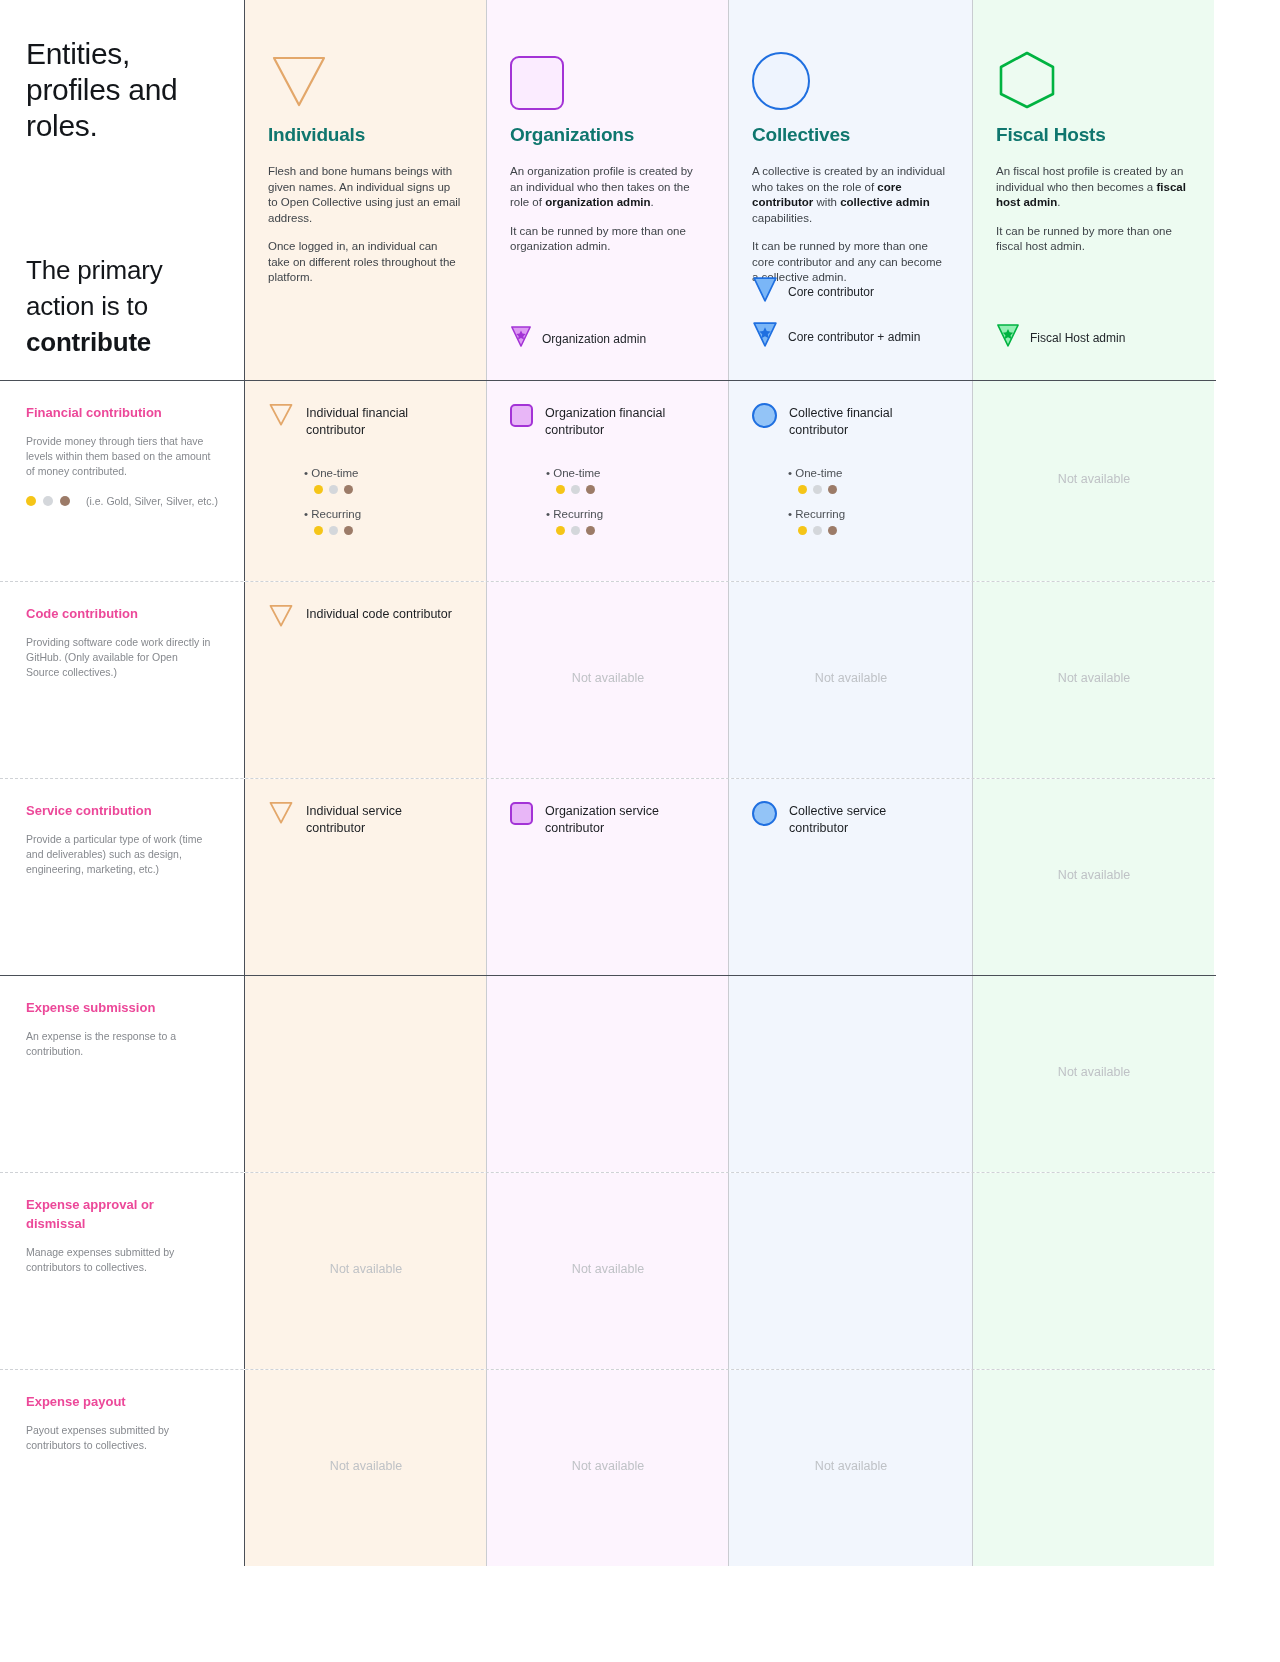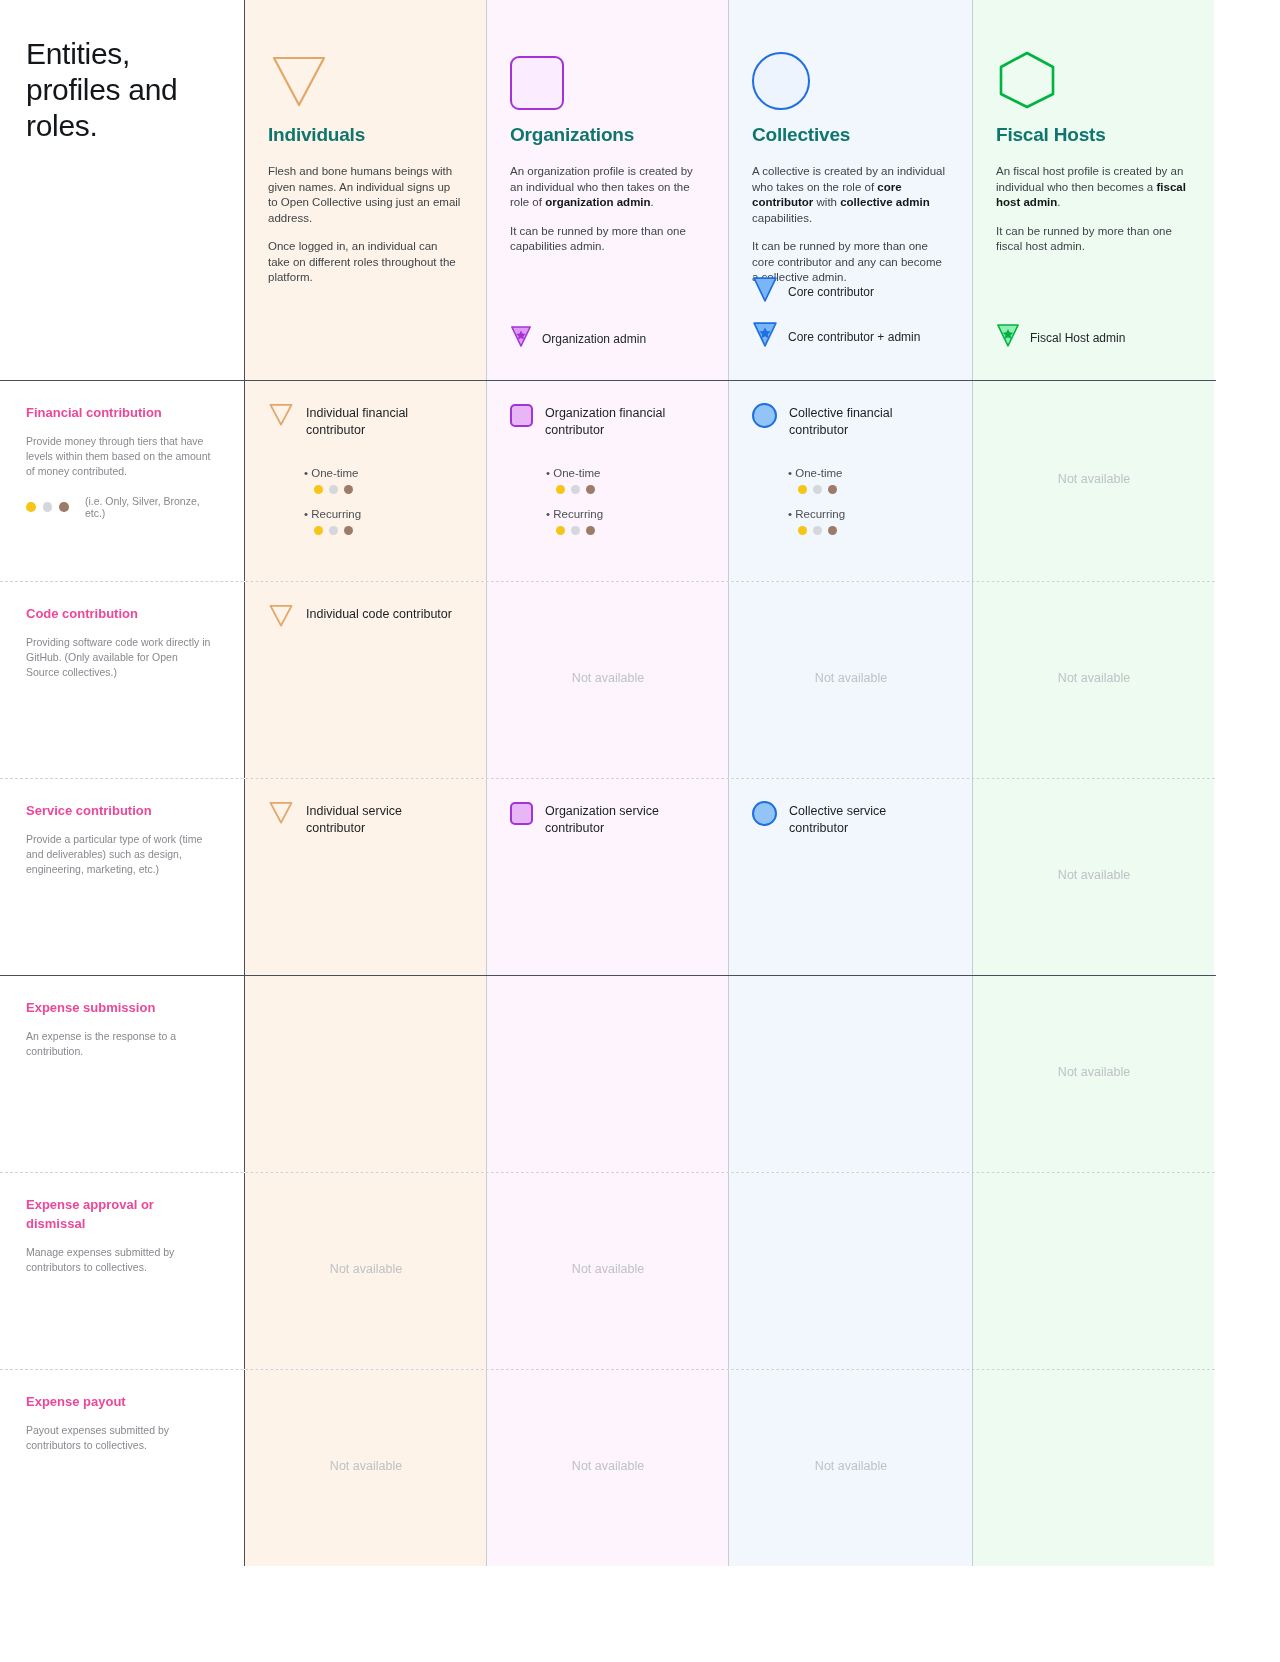--- a/index.html
+++ b/index.html
@@ -157,38 +157,39 @@
   .col-border-dark { box-shadow: inset 1px 0 0 #4a4f57; }
 </style>
 </head>
 <body>
 
 <div class="sheet">
   <div id="root">
       <div class="grid hdr-row">
         <div class="hdr-cell hdr-intro">
           <div class="intro-title">Entities, profiles and roles.</div>
+          <div class="intro-sub"><span>The primary action is to </span><b>contribute</b></div>
         </div>
         <div class="hdr-cell c-ind vline-l">
           <div class="shape-wrap">
             <svg width="62" height="56" viewBox="0 0 62 56">
               <path d="M6 4 L56 4 L31 51 Z" fill="#fdf3e8" stroke="#e3a76a" stroke-width="2.2" stroke-linejoin="round"></path>
             </svg>
           </div>
           <div class="col-title">Individuals</div>
           <div class="col-para">Flesh and bone humans beings with given names. An individual signs up to Open Collective using just an email address.</div>
           <div class="col-para">Once logged in, an individual can take on different roles throughout the platform.</div>
         </div>
         <div class="hdr-cell c-org col-border">
           <div class="shape-wrap">
             <div class="sh-sq-o"></div>
           </div>
           <div class="col-title">Organizations</div>
           <div class="col-para">An organization profile is created by an individual who then takes on the role of <b>organization admin</b>.</div>
-          <div class="col-para">It can be runned by more than one capabilities admin.</div>
+          <div class="col-para">It can be runned by more than one organization admin.</div>
           <div class="roles">
             <div class="role">
               <span><svg width="22" height="23" viewBox="0 0 62 62">
                   <path d="M5 4 L57 4 L31 58 Z" fill="#dd9bf3" stroke="#a333d6" stroke-width="4" stroke-linejoin="round"></path>
                   <path d="M31 14 l4.2 8.6 9.4 1.3 -6.9 6.6 1.7 9.3 -8.4 -4.5 -8.4 4.5 1.7 -9.3 -6.9 -6.6 9.4 -1.3 Z" fill="#a333d6"></path>
                 </svg></span>
               <span class="role-label">Organization admin</span>
             </div>
           </div>
         </div>
@@ -237,21 +238,21 @@
       </div>
       <div class="sep-solid"></div>
       <div class="grid row" style="height:200px">
         <div class="label-cell">
           <div class="row-title">Financial contribution</div>
           <div class="row-desc">Provide money through tiers that have levels within them based on the amount of money contributed.</div>
           <div class="legend-dots">
             <span class="dot" style="background:#f5c518"></span>
             <span class="dot" style="background:#d4d7db"></span>
             <span class="dot" style="background:#9c7b68"></span>
-            <span class="legend-text">(i.e. Only, Silver, Bronze, etc.)</span>
+            <span class="legend-text">(i.e. Gold, Silver, Silver, etc.)</span>
           </div>
         </div>
         <div class="row-cell c-ind col-border-dark">
           <div class="item-head">
             <span class="mini-shape"><svg width="26" height="24" viewBox="0 0 62 56">
                 <path d="M6 4 L56 4 L31 51 Z" fill="#fdf3e8" stroke="#e3a76a" stroke-width="4.4" stroke-linejoin="round"></path>
               </svg></span>
             <span class="item-label">Individual financial contributor</span>
           </div>
           <div class="tiers">

